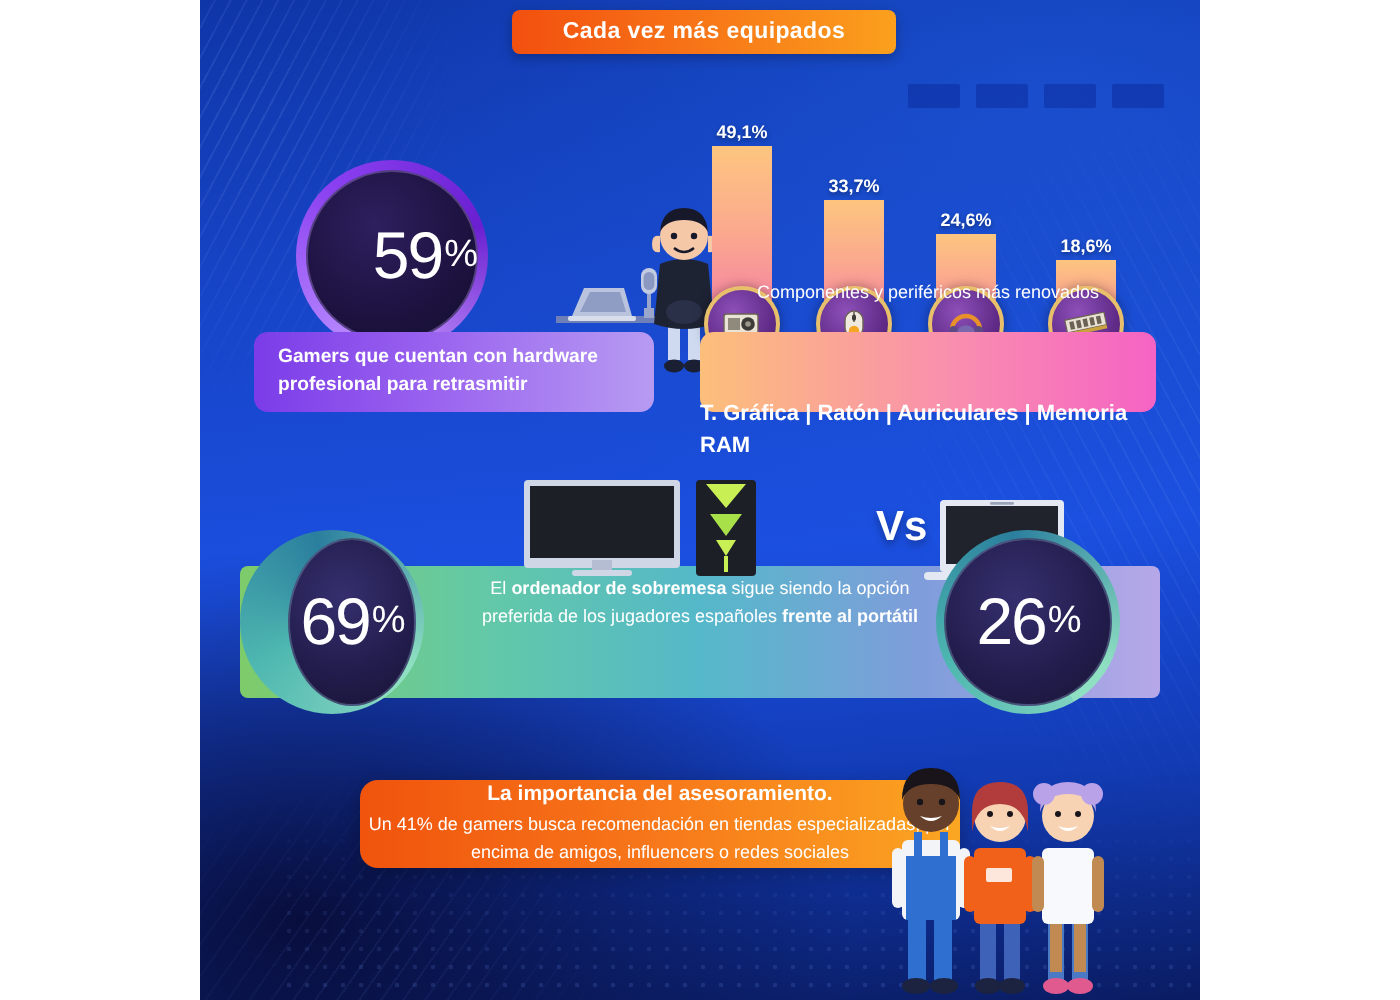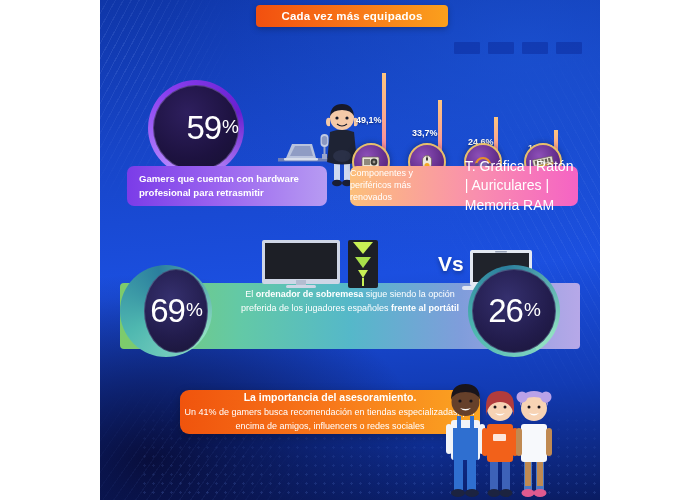--- a/index.html
+++ b/index.html
@@ -75,27 +75,27 @@
   .pct-big{color:#fff;font-size:33px;font-weight:300;letter-spacing:-1px;}
   .pct-big sup{font-size:19px;font-weight:300;vertical-align:6px;margin-left:1px;}
 
   
   .streamer{position:absolute;left:178px;top:98px;width:80px;height:92px;}
 
   
   .card-pink{
     position:absolute;left:250px;top:166px;width:228px;height:40px;border-radius:7px;
     background:linear-gradient(90deg,#fcbf7a 0%,#f98fae 55%,#f563c4 100%);
-    display:flex;flex-direction:row;align-items:center;justify-content:center;gap:48px;
+    display:flex;flex-direction:column;align-items:center;justify-content:center;gap:48px;
   }
   .card-pink .l1{color:#fff;font-size:9px;line-height:1.3;}
-  .card-pink .l2{color:#fff;font-size:14px;font-weight:normal;line-height:1.4;}
+  .card-pink .l2{color:#fff;font-size:11px;font-weight:bold;line-height:1.4;}
 
   .bars{position:absolute;left:250px;top:46px;width:228px;height:122px;}
-  .bar-col{position:absolute;bottom:0;width:30px;display:flex;flex-direction:row;align-items:center;}
+  .bar-col{position:absolute;bottom:0;width:30px;display:flex;flex-direction:column;align-items:center;}
   .bar-val{color:#fff;font-size:9px;font-weight:bold;margin-bottom:2px;text-shadow:0 1px 2px rgba(0,0,0,.4);}
   .bar-rect{width:30px;background:linear-gradient(180deg,#fdc57f 0%,#fba98e 45%,#f279a8 100%);}
   .icon-circ{
     position:absolute;bottom:-13px;left:50%;transform:translateX(-50%);
     width:34px;height:34px;border-radius:50%;
     background:radial-gradient(circle at 38% 32%,#8d4fb8 0%,#5e2a86 65%,#47206a 100%);
     border:2px solid #e8bf6a;display:flex;align-items:center;justify-content:center;
     box-shadow:0 0 6px rgba(0,0,0,.35);
   }
 

